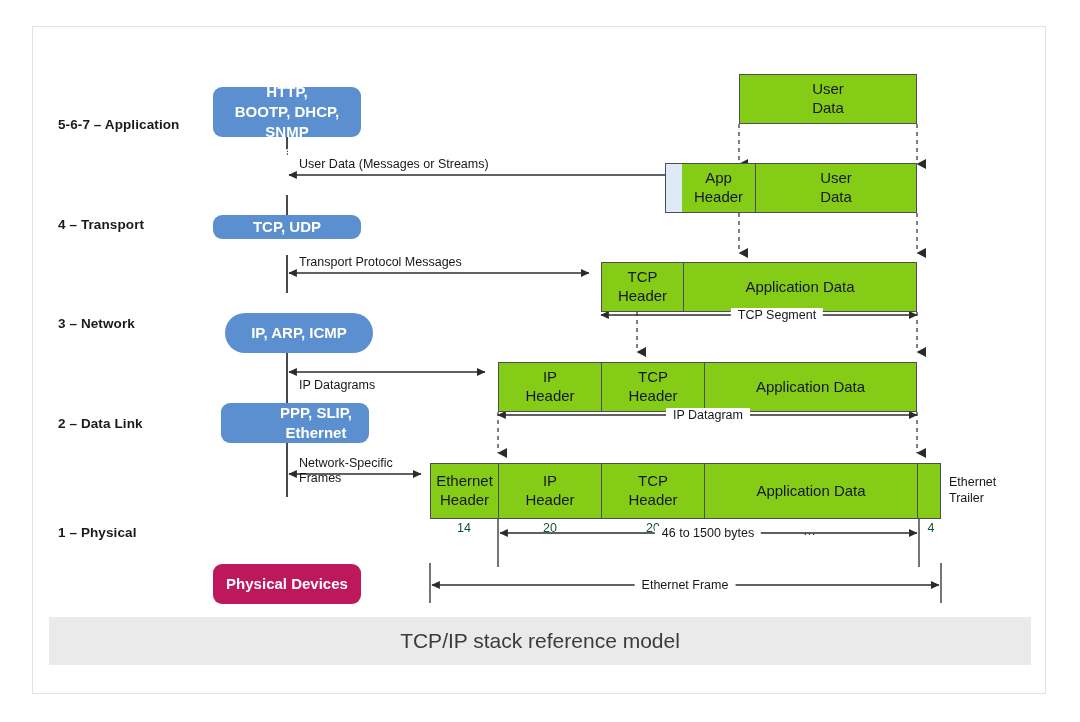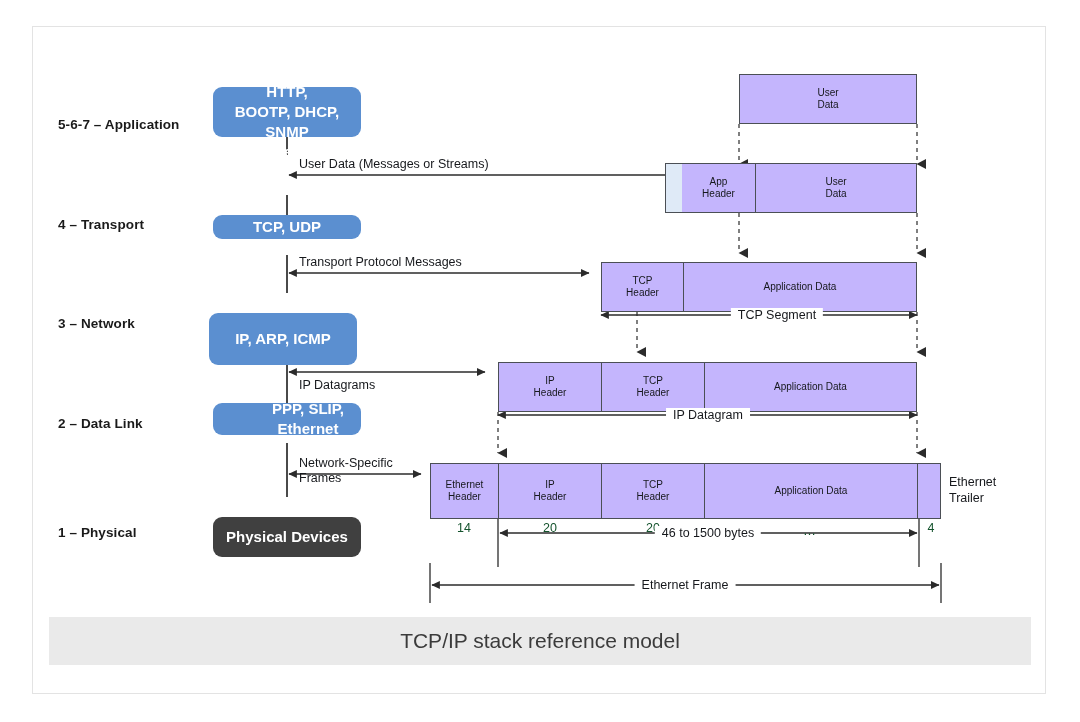--- a/index.html
+++ b/index.html
@@ -18,32 +18,32 @@
     white-space:nowrap; letter-spacing:.1px;
   }
 
   
   .pill{
     position:absolute; box-sizing:border-box; border-radius:9px;
     background:#5b8fd0; color:#ffffff; font-weight:bold; font-size:15px;
     display:flex; align-items:center; justify-content:center; text-align:center;
     line-height:1.32; padding:0 6px;
   }
-  .pill.dark{background:#404040;}
+  .pill.dark{background:#be185d;margin-top:47px;}
 
   
   .pdu{
     position:absolute; box-sizing:border-box;
     border:1.6px solid #4b4f55; background:#dfeaf7;
     display:flex; align-items:stretch;
   }
   .cell{
     box-sizing:border-box; display:flex; align-items:center; justify-content:center;
-    text-align:center; font-size:10px; color:#16181c; line-height:1.25;
-    border-right:1.6px solid #4b4f55; background:#c4b5fd;
+    text-align:center; font-size:15px; color:#16181c; line-height:1.25;
+    border-right:1.6px solid #4b4f55; background:#84cc16;
   }
   .cell:last-child{border-right:none;}
 
   
   .outside-label{
     position:absolute; font-size:12.5px; color:#16181c; line-height:1.25;
     white-space:pre-line;
   }
   .bytecount{
     position:absolute; font-size:12.5px; color:#14532d; text-align:center;
@@ -127,22 +127,22 @@
     <div class="layer-label" style="left:25px; top:90px;">5-6-7 – Application</div>
     <div class="layer-label" style="left:25px; top:190px;">4 – Transport</div>
     <div class="layer-label" style="left:25px; top:289px;">3 – Network</div>
     <div class="layer-label" style="left:25px; top:389px;">2 – Data Link</div>
     <div class="layer-label" style="left:25px; top:498px;">1 – Physical</div>
 
     <div class="pill" style="left:180px; top:60px; width:148px; height:50px; white-space:pre-line;">Telnet, FTP, TFTP, HTTP,
 BOOTP, DHCP, SNMP
 Socket API</div>
     <div class="pill" style="left:180px; top:188px; width:148px; height:24px;">TCP, UDP</div>
-    <div class="pill" style="left:176px; top:286px; width:148px; height:52px;">IP, ARP, ICMP</div>
-    <div class="pill" style="left:180px; top:376px; width:148px; height:32px;padding-left:48px;">PPP, SLIP, Ethernet</div>
+    <div class="pill" style="left:192px; top:286px; width:148px; height:40px;border-radius:20px;">IP, ARP, ICMP</div>
+    <div class="pill" style="left:188px; top:376px; width:148px; height:40px;padding-left:48px;">PPP, SLIP, Ethernet</div>
     <div class="pill dark" style="left:180px; top:490px; width:148px; height:40px;">Physical Devices</div>
 
     <div class="arrow-text" style="left:266px; top:130px;">User Data (Messages or Streams)</div>
     <div class="arrow-text" style="left:266px; top:228px;">Transport Protocol Messages</div>
     <div class="arrow-text" style="left:266px; top:327px;margin-top:24px;">IP Datagrams</div>
     <div class="arrow-text" style="left:266px; top:429px;">Network-Specific
 Frames</div>
 
     <div class="pdu" style="left:706px; top:47px; width:178px; height:50px;">
       <div class="cell" style="flex:1; white-space:pre-line;">User

